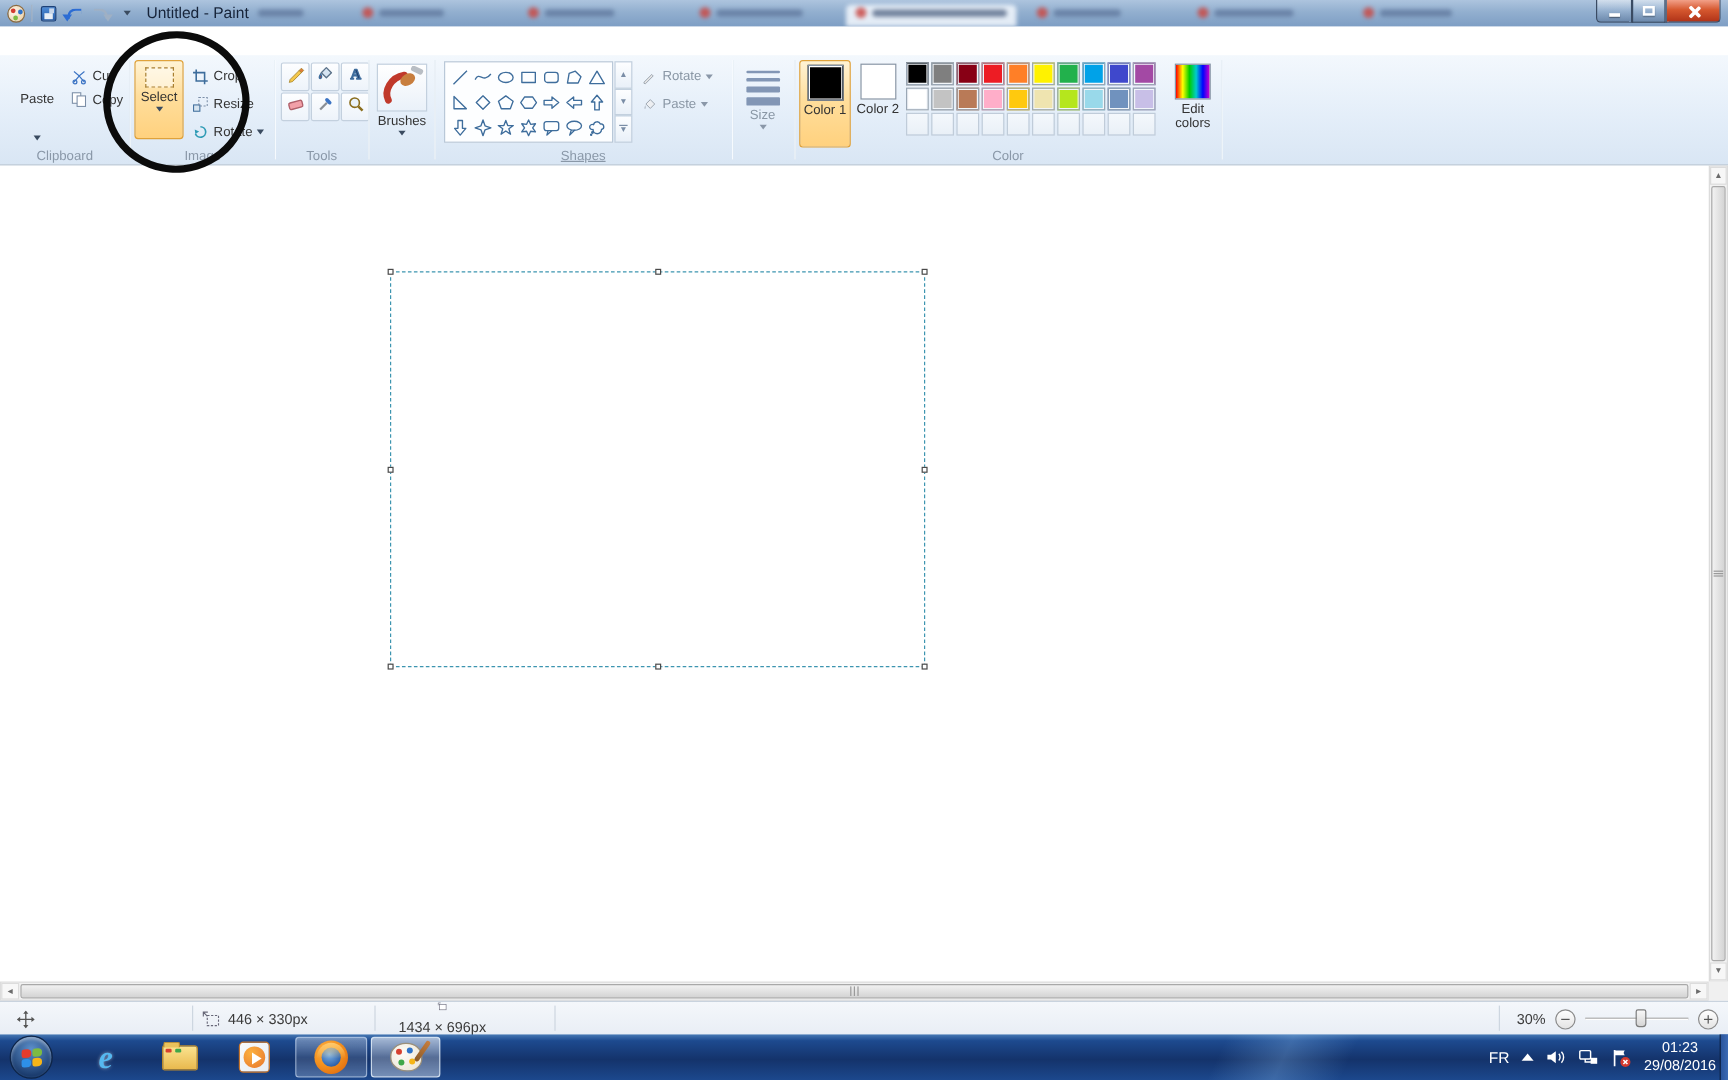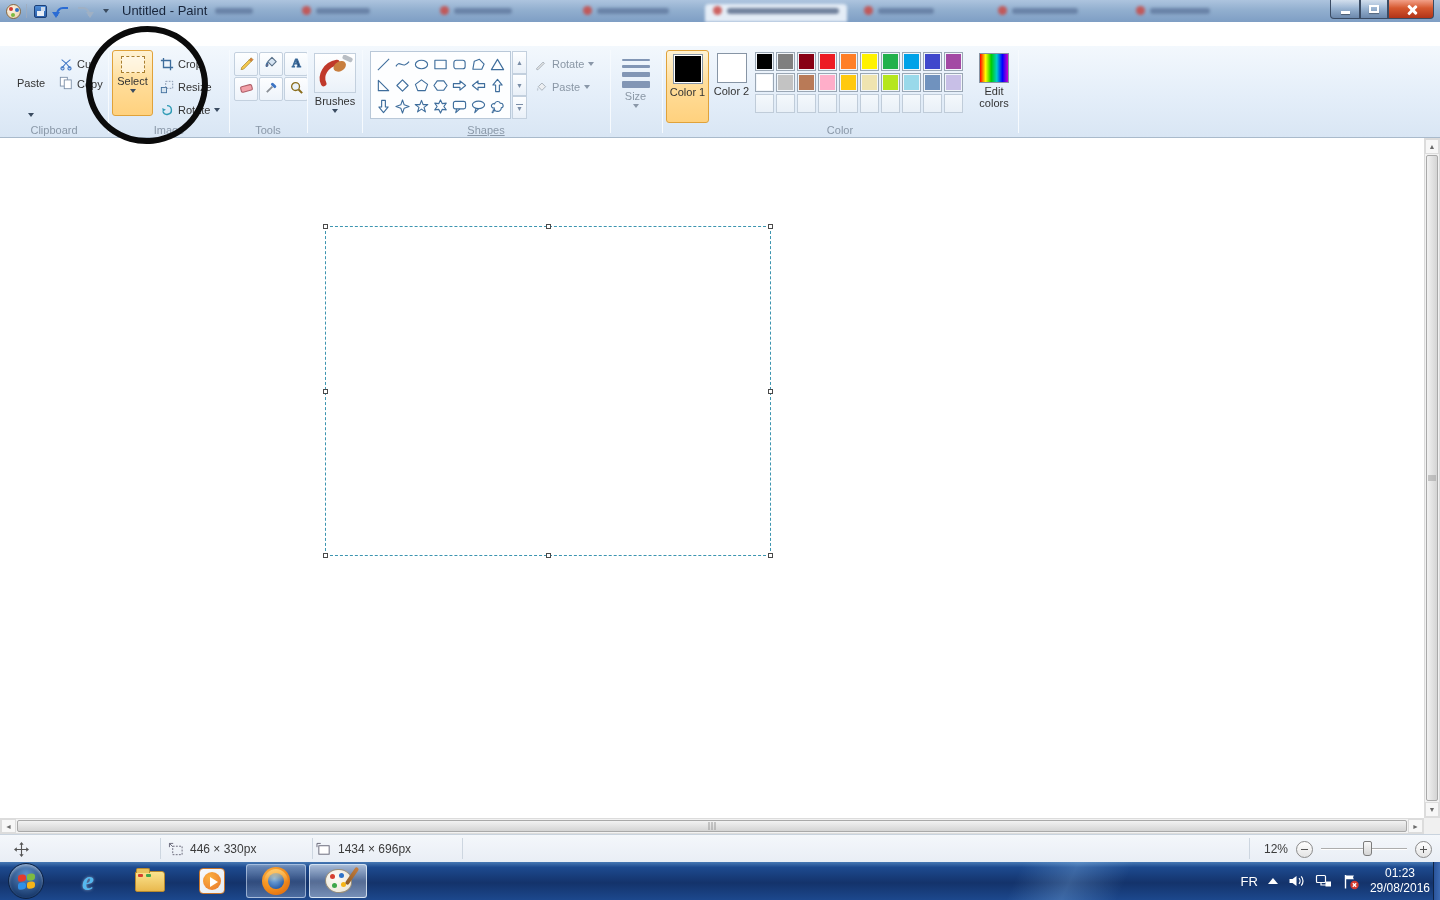--- a/index.html
+++ b/index.html
@@ -591,31 +591,31 @@
     </div>
     <div class="st-sep" style="left:160px;"></div>
     <div class="st-item" style="left:168px;">
       <svg width="16" height="15" viewBox="0 0 17 16">
           <rect x="5" y="4.5" width="10" height="9" fill="none" stroke="#667" stroke-dasharray="2 1.4"></rect>
           <path d="M1.5 5.5v-4h4M1.5 1.5L5 5" stroke="#667" fill="none"></path>
         </svg>
       <span>446 × 330px</span>
     </div>
     <div class="st-sep" style="left:312px;"></div>
-    <div class="st-item" style="left:316px;">
+    <div class="st-item" style="left:332px;flex-direction:column;">
       <svg width="16" height="15" viewBox="0 0 17 16">
           <rect x="3" y="4" width="11" height="9" fill="#fff" stroke="#667"></rect>
           <path d="M1 5.5v-4h4" stroke="#667" fill="none"></path>
         </svg>
       <span>1434 × 696px</span>
     </div>
     <div class="st-sep" style="left:462px;"></div>
     <div class="st-sep" style="right:190px;"></div>
     <div id="zoom-ctl">
-      <span>12%</span>
+      <span>30%</span>
       <span class="zoom-btn"></span>
       <span id="zoom-slider">
           <span class="track"></span>
           <span id="zoom-thumb"></span>
         </span>
       <span class="zoom-btn plus"></span>
     </div>
   </div>
 
   <div id="taskbar">

